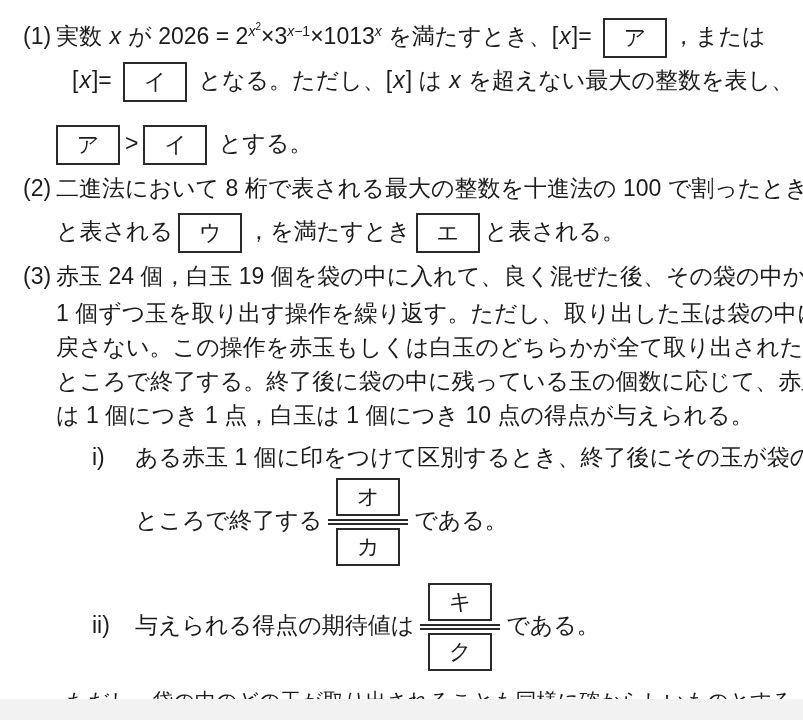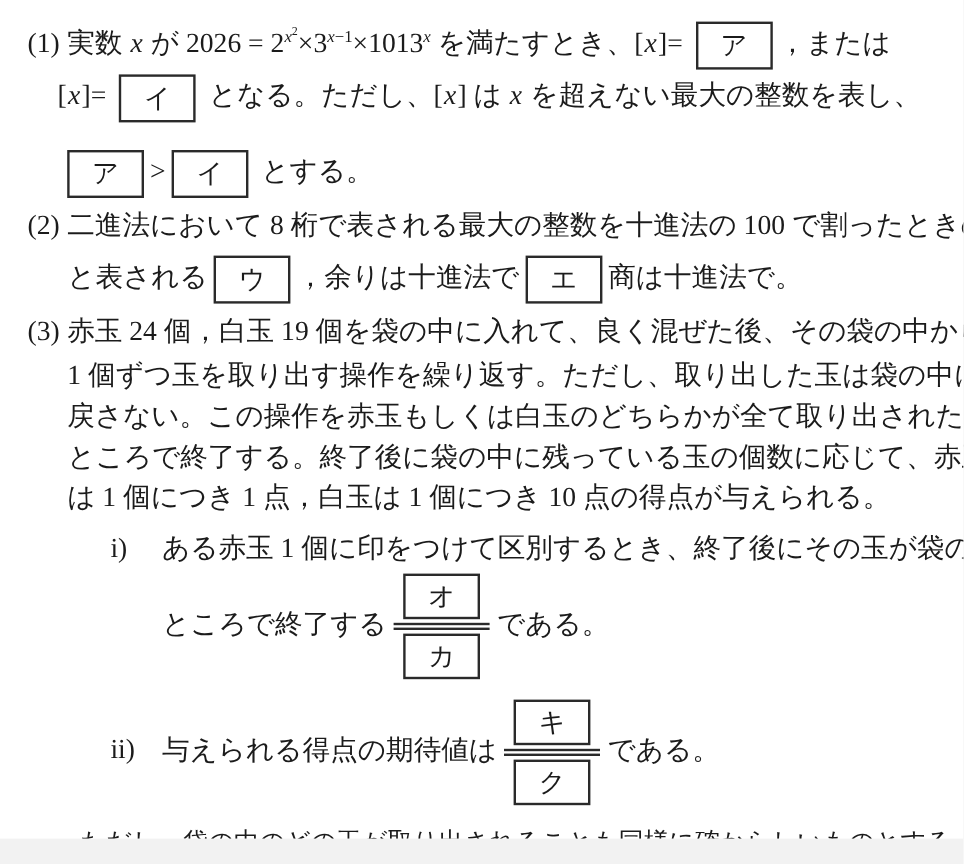--- a/index.html
+++ b/index.html
@@ -1,20 +1,20 @@
 <!DOCTYPE html>
 <html lang="ja"><head>
 <meta charset="utf-8">
 <style>
   html,body{margin:0;padding:0;background:#f2f2f2;}
   .page{
     position:relative;
     width:803px;height:699px;
     background:#ffffff;
-    font-family:Liberation Serif, serif;
+    font-family:Liberation Sans, sans-serif;
     color:#1b1b1b;
     font-size:23px;
     overflow:hidden;
   }
   .row{
     position:absolute;
     white-space:nowrap;
     line-height:44px;
   }
   .marker{display:inline-block;width:33px;}
@@ -54,34 +54,34 @@
 </style>
 </head>
 <body>
 
 <div class="page" style="background: rgb(255, 255, 255); color: rgb(27, 27, 27);">
 
   <div class="row" style="left:23px;top:5px;">
     <span class="marker">(1)</span><span>実数 </span><i class="mi">x</i><span> が 2026 = 2</span><span class="sup"><i class="mi">x</i><span class="supsup">2</span></span><span>×</span><span>3</span><span class="sup"><i class="mi">x</i><span>−1</span></span><span>×</span><span>1013</span><span class="sup"><i class="mi">x</i></span><span> を満たすとき、</span><span>[</span><i class="mi">x</i><span>]= </span><span class="ansbox" style="border-color: rgb(42, 42, 42);">ア</span><span>，または</span>
   </div>
 
-  <div class="row" style="left:48px;top:58px;">
+  <div class="row" style="left:72px;top:58px;">
     <span>[</span><i class="mi">x</i><span>]= </span><span class="ansbox" style="border-color: rgb(42, 42, 42);">イ</span><span> となる。ただし、</span><span>[</span><i class="mi">x</i><span>]</span><span> は </span><i class="mi">x</i><span> を超えない最大の整数を表し、</span>
   </div>
 
   <div class="row" style="left:51px;top:121px;">
     <span class="ansbox" style="border-color: rgb(42, 42, 42);">ア</span><span>&gt;</span><span class="ansbox" style="border-color: rgb(42, 42, 42);">イ</span><span> とする。</span>
   </div>
 
   <div class="row plain" style="left:23px;top:172px;">
     <span class="marker">(2)</span><span>二進法において 8 桁で表される最大の整数を十進法の 100 で割ったときの</span>
   </div>
 
   <div class="row" style="left:56px;top:209px;">
-    <span>と表される</span><span class="ansbox" style="border-color: rgb(42, 42, 42);">ウ</span><span>，余りは十進法で</span><span class="ansbox" style="border-color: rgb(42, 42, 42);">エ</span><span>商は十進法で。</span>
+    <span>と表される</span><span class="ansbox" style="border-color: rgb(42, 42, 42);">ウ</span><span>，を満たすとき</span><span class="ansbox" style="border-color: rgb(42, 42, 42);">エ</span><span>と表される。</span>
   </div>
 
   <div class="row plain" style="left:23px;top:260px;">
     <span class="marker">(3)</span><span>赤玉 24 個，白玉 19 個を袋の中に入れて、良く混ぜた後、その袋の中から</span>
   </div>
   <div class="row plain" style="left:56px;top:297px;">
     <span>1 個ずつ玉を取り出す操作を繰り返す。ただし、取り出した玉は袋の中には</span>
   </div>
   <div class="row plain" style="left:56px;top:331px;">
     <span>戻さない。この操作を赤玉もしくは白玉のどちらかが全て取り出された</span>

